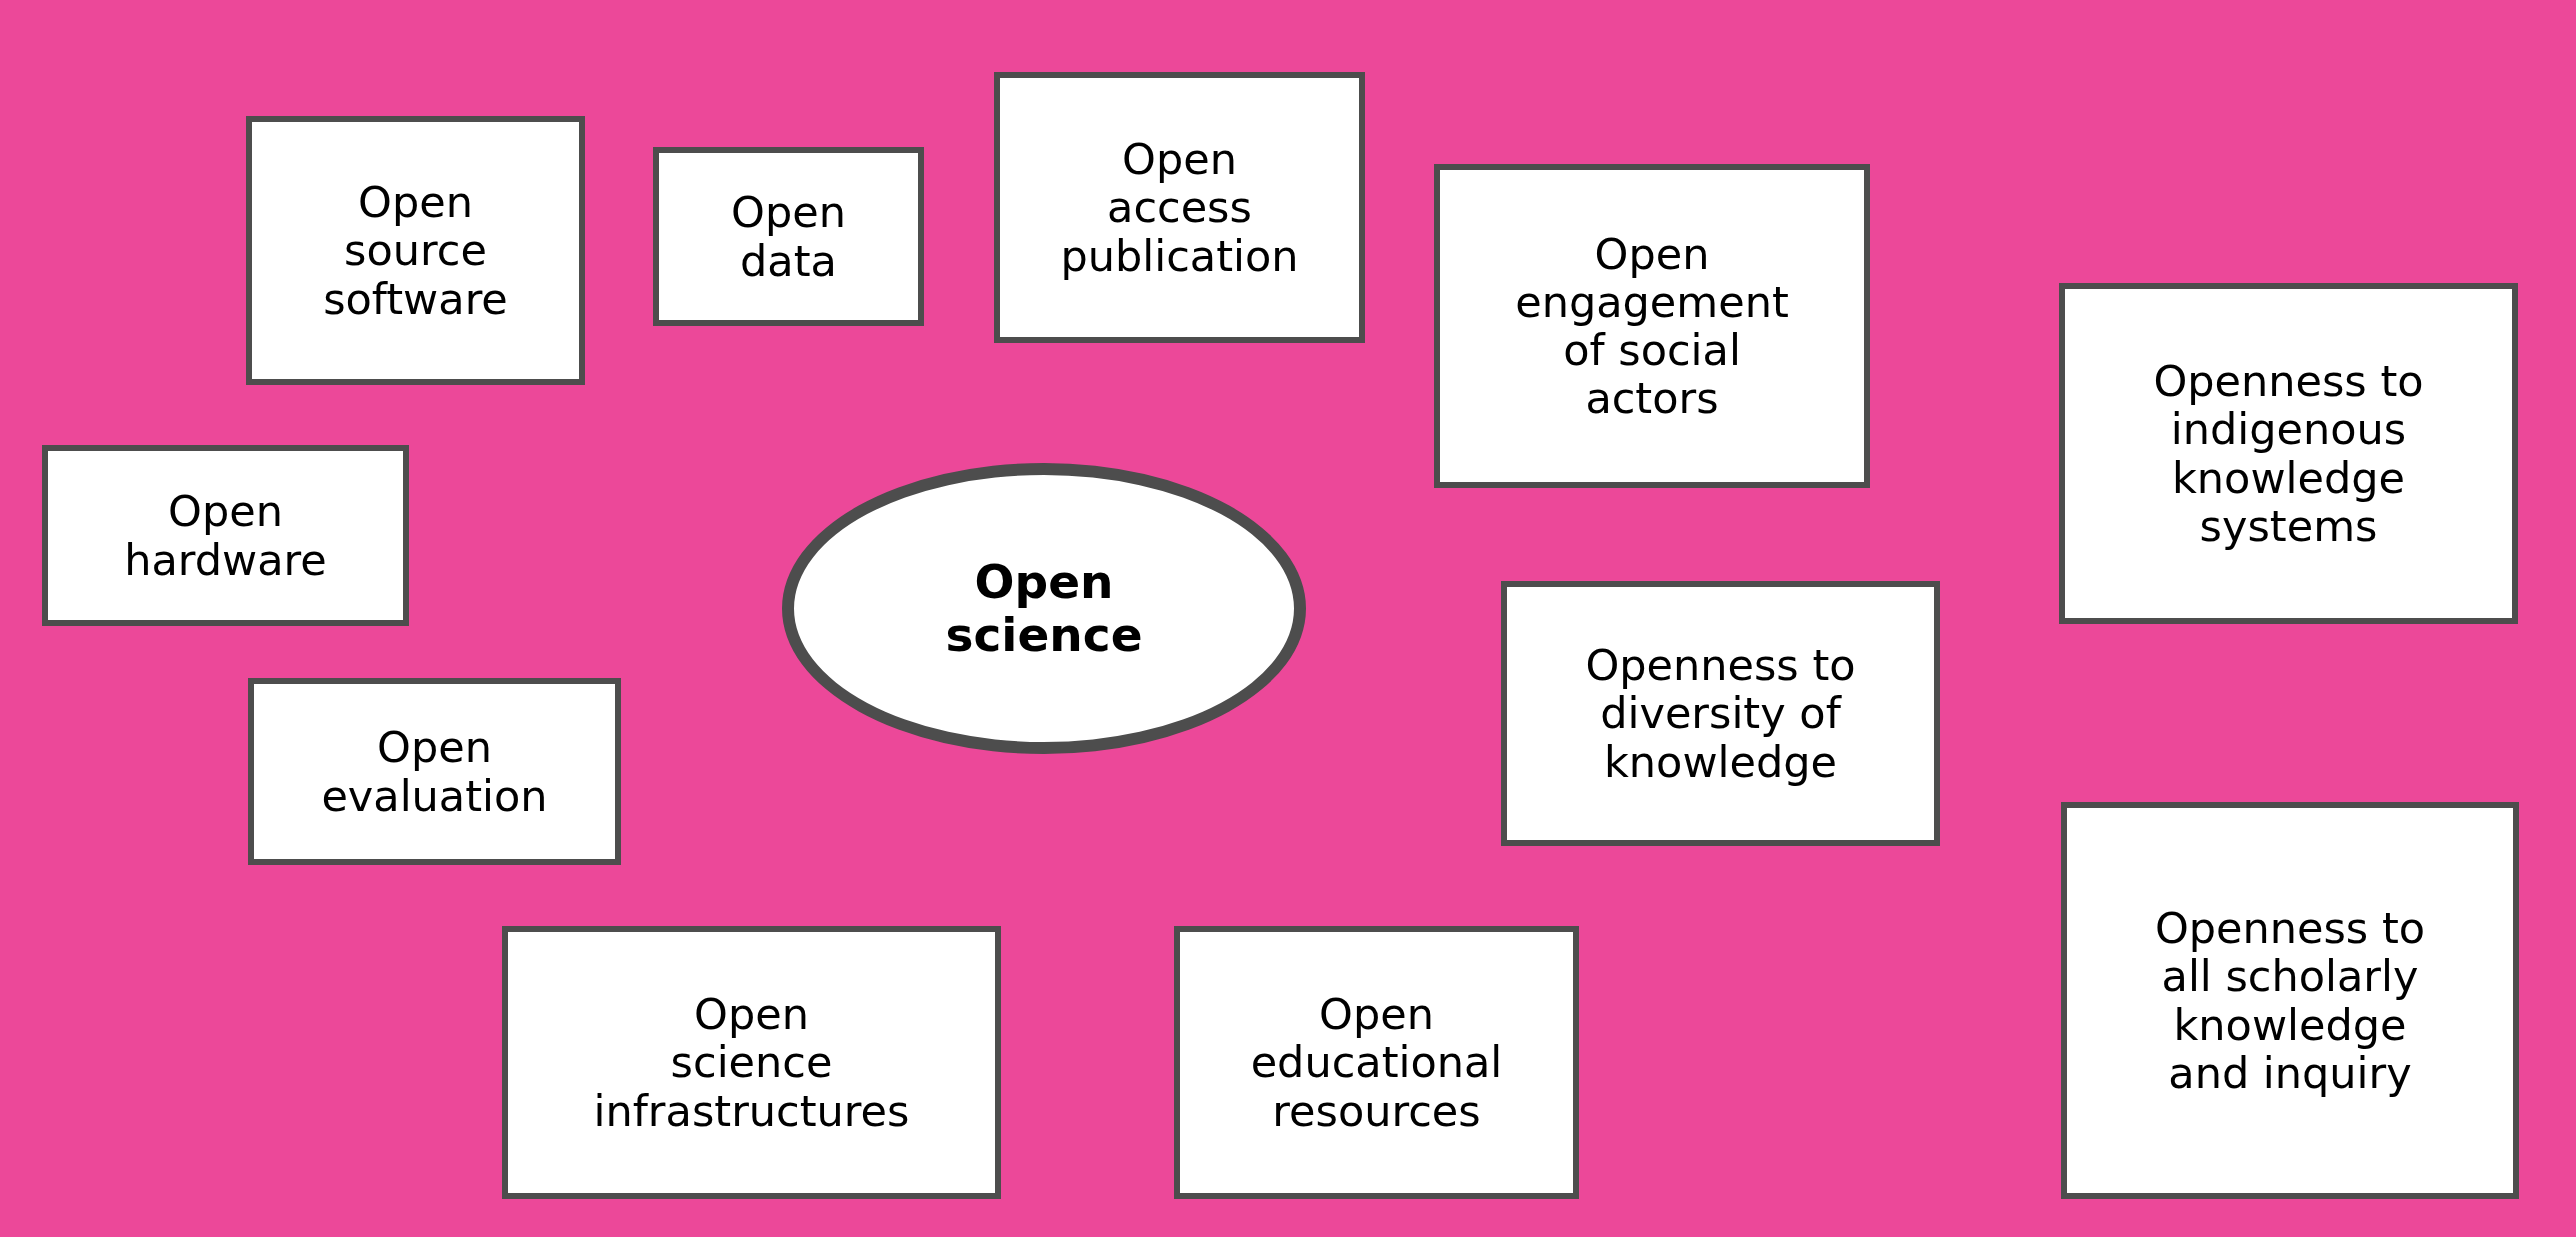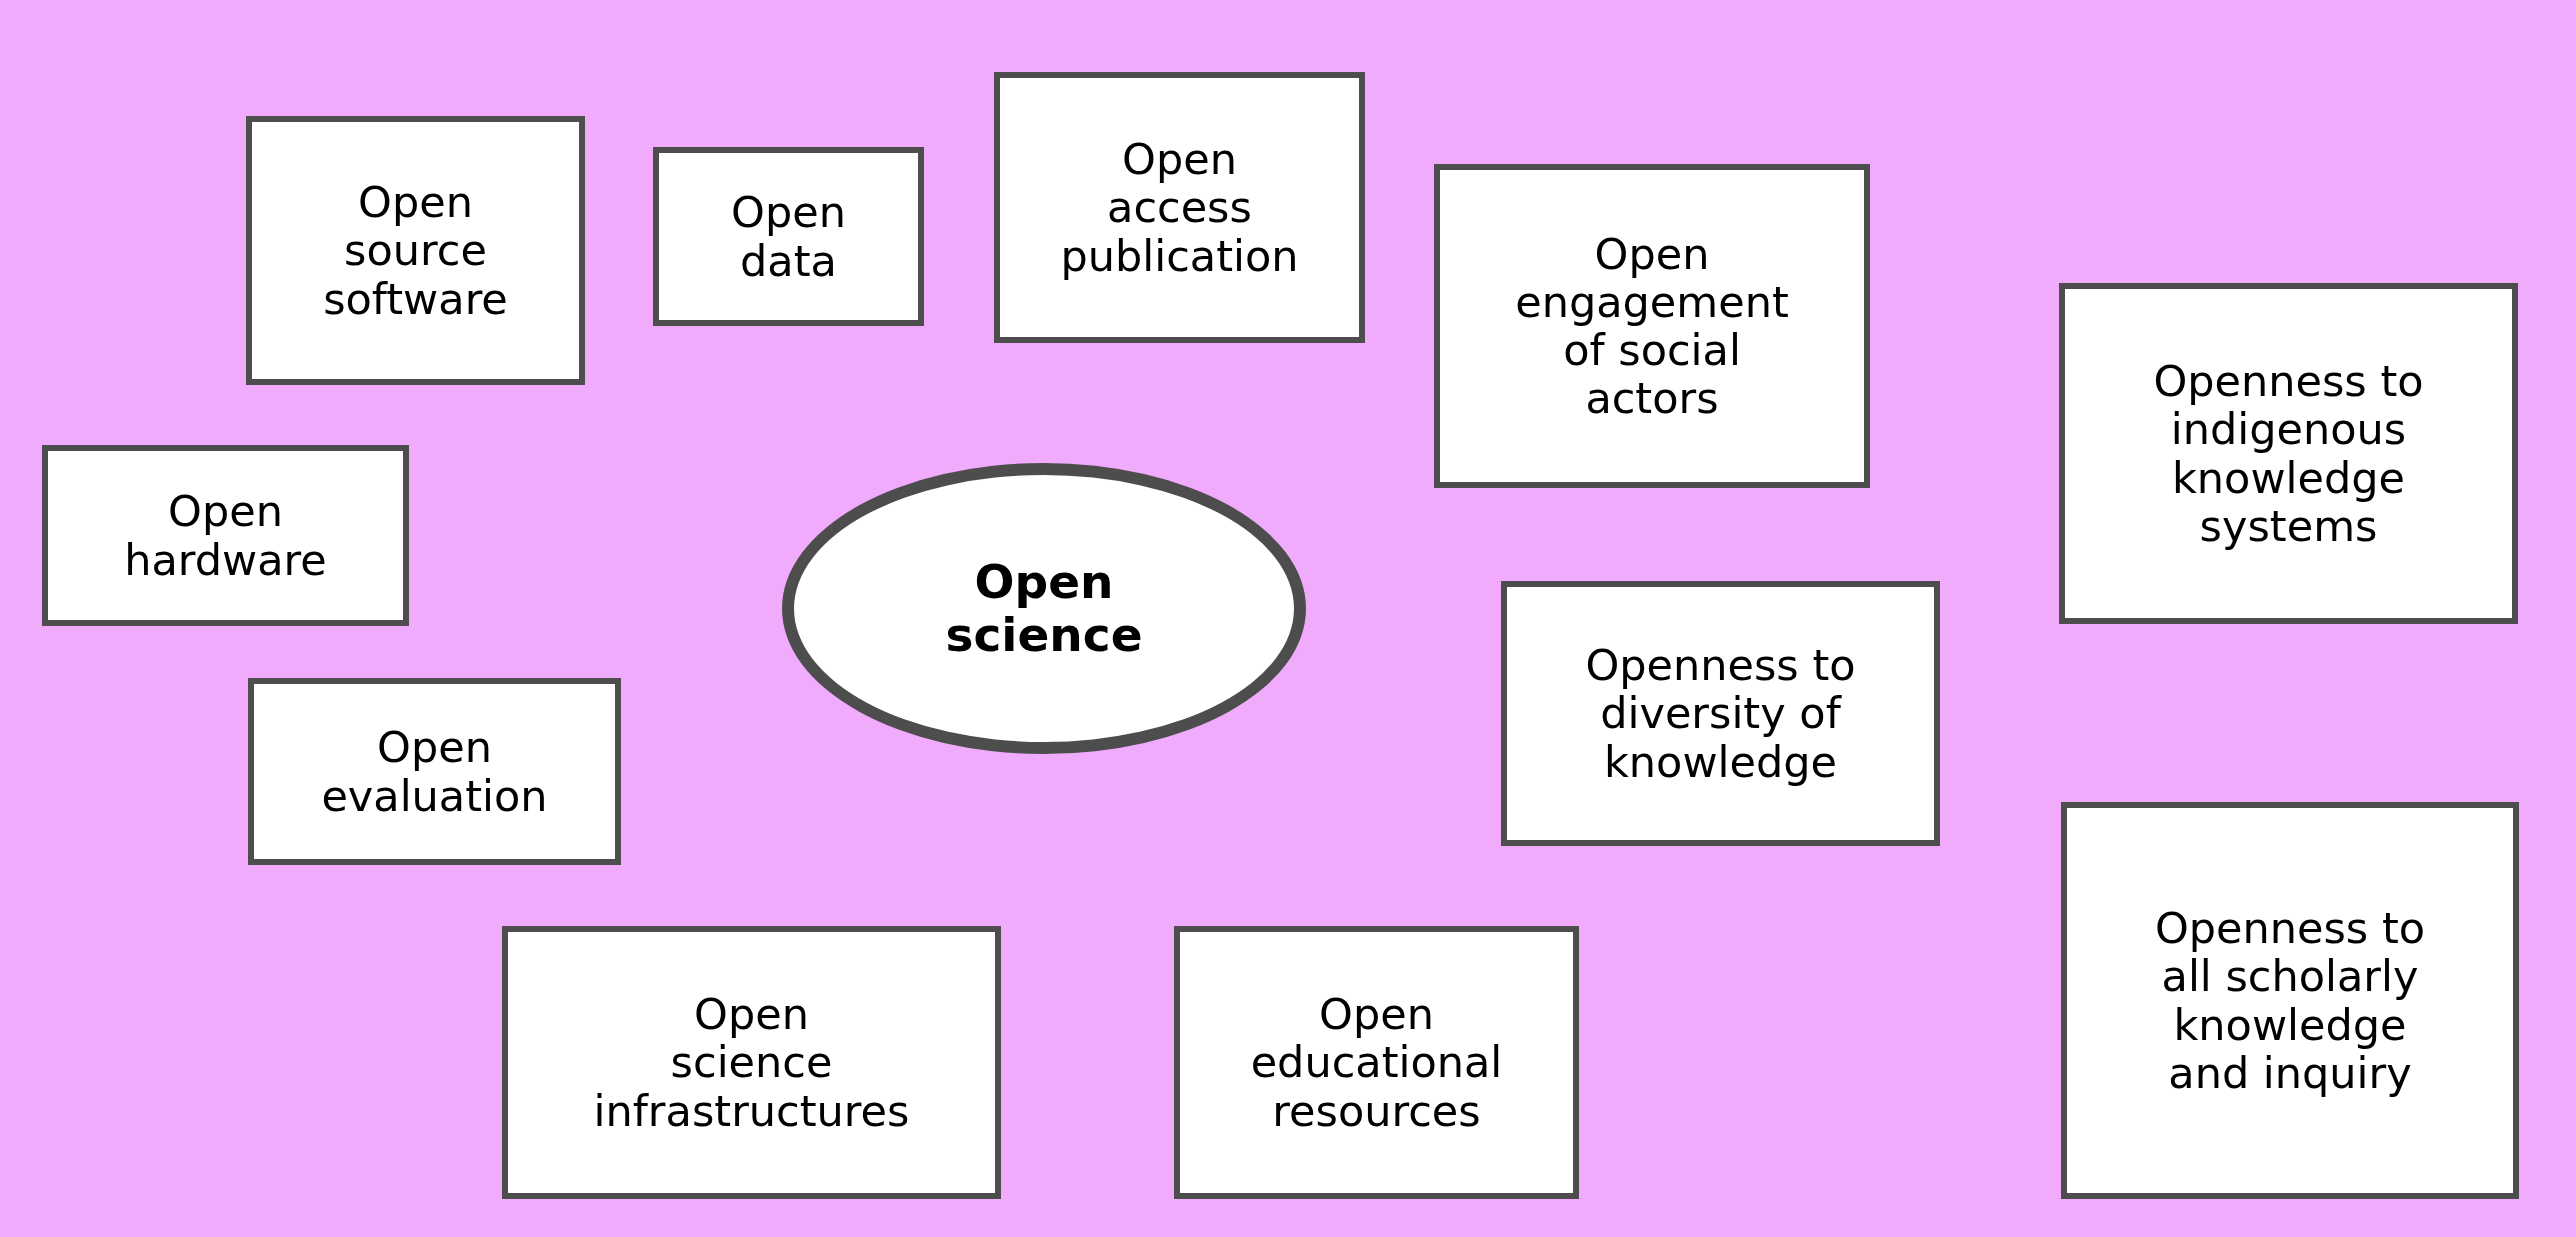--- a/index.html
+++ b/index.html
@@ -4,21 +4,21 @@
 <style>
   html, body {
     margin: 0;
     padding: 0;
     background: #000000;
   }
   #canvas {
     position: relative;
     width: 2576px;
     height: 1237px;
-    background: #f0abfc;
+    background: #ec4899;
     overflow: hidden;
     font-family: "DejaVu Sans", sans-serif;
   }
   .node {
     position: absolute;
     box-sizing: border-box;
     background: #ffffff;
     border: 6.5px solid #4d4d4d;
     display: flex;
     align-items: center;

